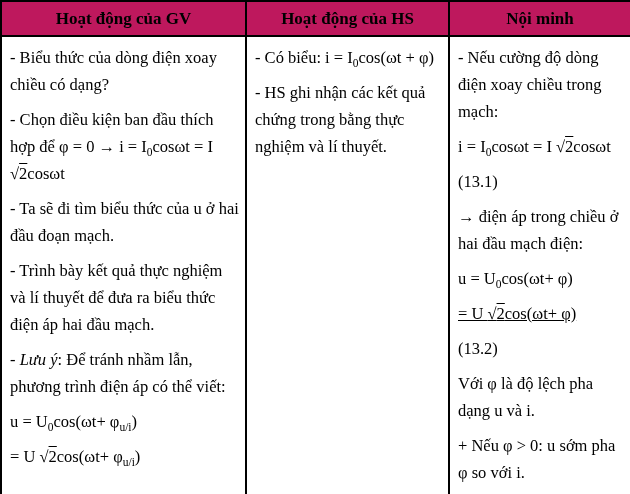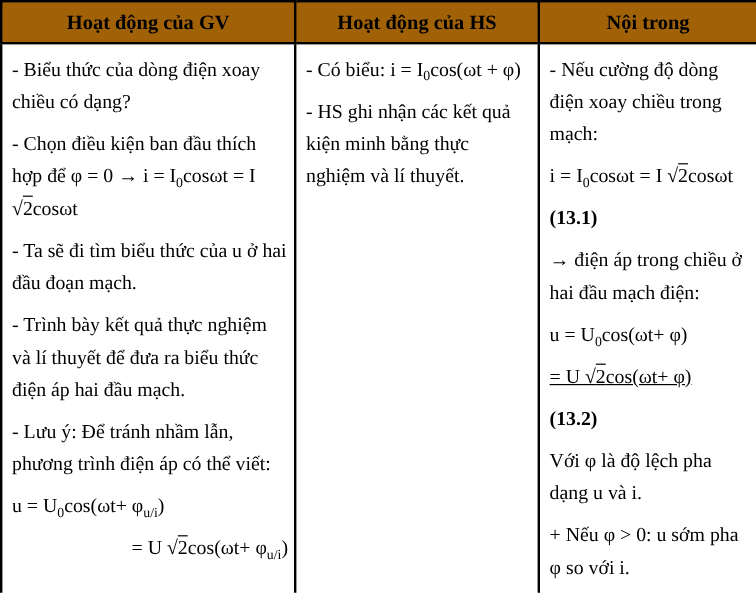--- a/index.html
+++ b/index.html
@@ -15,21 +15,21 @@
     color: #000000;
   }
   table.lesson {
     width: 630px;
     height: 500px;           
     border-collapse: collapse;
     table-layout: fixed;
   }
   table.lesson th {
     border: 2px solid #000000;
-    background: #a16207;
+    background: #be185d;
     height: 31px;
     font-size: 17px;
     font-weight: bold;
     text-align: center;
     vertical-align: middle;
     padding: 1px 2px;
   }
   table.lesson td {
     border: 2px solid #000000;
     vertical-align: top;
@@ -41,59 +41,59 @@
     font-size: 16.5px;
     line-height: 27px;
   }
   td p.para:first-child { margin-top: 5px; }
   .sb {                       
     font-size: 11.5px;
     vertical-align: -4px;
     line-height: 0;
   }
   .rad { text-decoration: overline; }  
-  .it  { }
-  .lbl { margin-top: 0; font-weight: bold; }   
-  .ind1 { margin-left: 8px; text-align: right; }
+  .it  { font-style: italic; }
+  .lbl { margin-top: 0; font-weight: normal; }   
+  .ind1 { margin-left: 8px; }
   .ind2 { margin-left: 22px; text-decoration: underline; }
   .gap-hs { margin-top: 138px; }       
   .nowrap { white-space: nowrap; }
 </style>
 </head>
 <body>
 
 <table class="lesson">
   <colgroup>
     <col style="width:245px">
     <col style="width:203px">
     <col style="width:182px">
   </colgroup>
   <thead>
     <tr>
       <th>Hoạt động của GV</th>
       <th>Hoạt động của HS</th>
-      <th>Nội trong</th>
+      <th>Nội minh</th>
     </tr>
   </thead>
   <tbody>
     <tr>
 
       <td>
         <p class="para">- Biểu thức của dòng điện xoay chiều có dạng?</p>
         <p class="para"><span>- Chọn điều kiện ban đầu thích hợp để φ = 0 → i = I</span><span class="sb">0</span><span>cosωt = I </span><span>√</span><span class="rad">2</span><span>cosωt</span></p>
         <p class="para">- Ta sẽ đi tìm biểu thức của u ở hai đầu đoạn mạch.</p>
         <p class="para">- Trình bày kết quả thực nghiệm và lí thuyết để đưa ra biểu thức điện áp hai đầu mạch.</p>
         <p class="para"><span>- </span><span class="it">Lưu ý</span><span>: Để tránh nhầm lẫn, phương trình điện áp có thể viết:</span></p>
         <p class="para nowrap"><span>u = U</span><span class="sb">0</span><span>cos(ωt+ φ</span><span class="sb">u/i</span><span>)</span></p>
         <p class="para ind1 nowrap"><span>= U </span><span>√</span><span class="rad">2</span><span>cos(ωt+ φ</span><span class="sb">u/i</span><span>)</span></p>
       </td>
 
       <td>
         <p class="para"><span>- Có biểu: i = I</span><span class="sb">0</span><span>cos(ωt + φ)</span></p>
-        <p class="para gap-hs">- HS ghi nhận các kết quả kiện minh bằng thực nghiệm và lí thuyết.</p>
+        <p class="para gap-hs">- HS ghi nhận các kết quả chứng trong bằng thực nghiệm và lí thuyết.</p>
       </td>
 
       <td>
         <p class="para">- Nếu cường độ dòng điện xoay chiều trong mạch:</p>
         <p class="para nowrap"><span>i = I</span><span class="sb">0</span><span>cosωt = I </span><span>√</span><span class="rad">2</span><span>cosωt</span></p>
         <p class="para lbl">(13.1)</p>
         <p class="para">→ điện áp trong chiều ở hai đầu mạch điện:</p>
         <p class="para nowrap"><span>u = U</span><span class="sb">0</span><span>cos(ωt+ φ)</span></p>
         <p class="para ind2 nowrap"><span>= U </span><span>√</span><span class="rad">2</span><span>cos(ωt+ φ)</span></p>
         <p class="para lbl">(13.2)</p>

